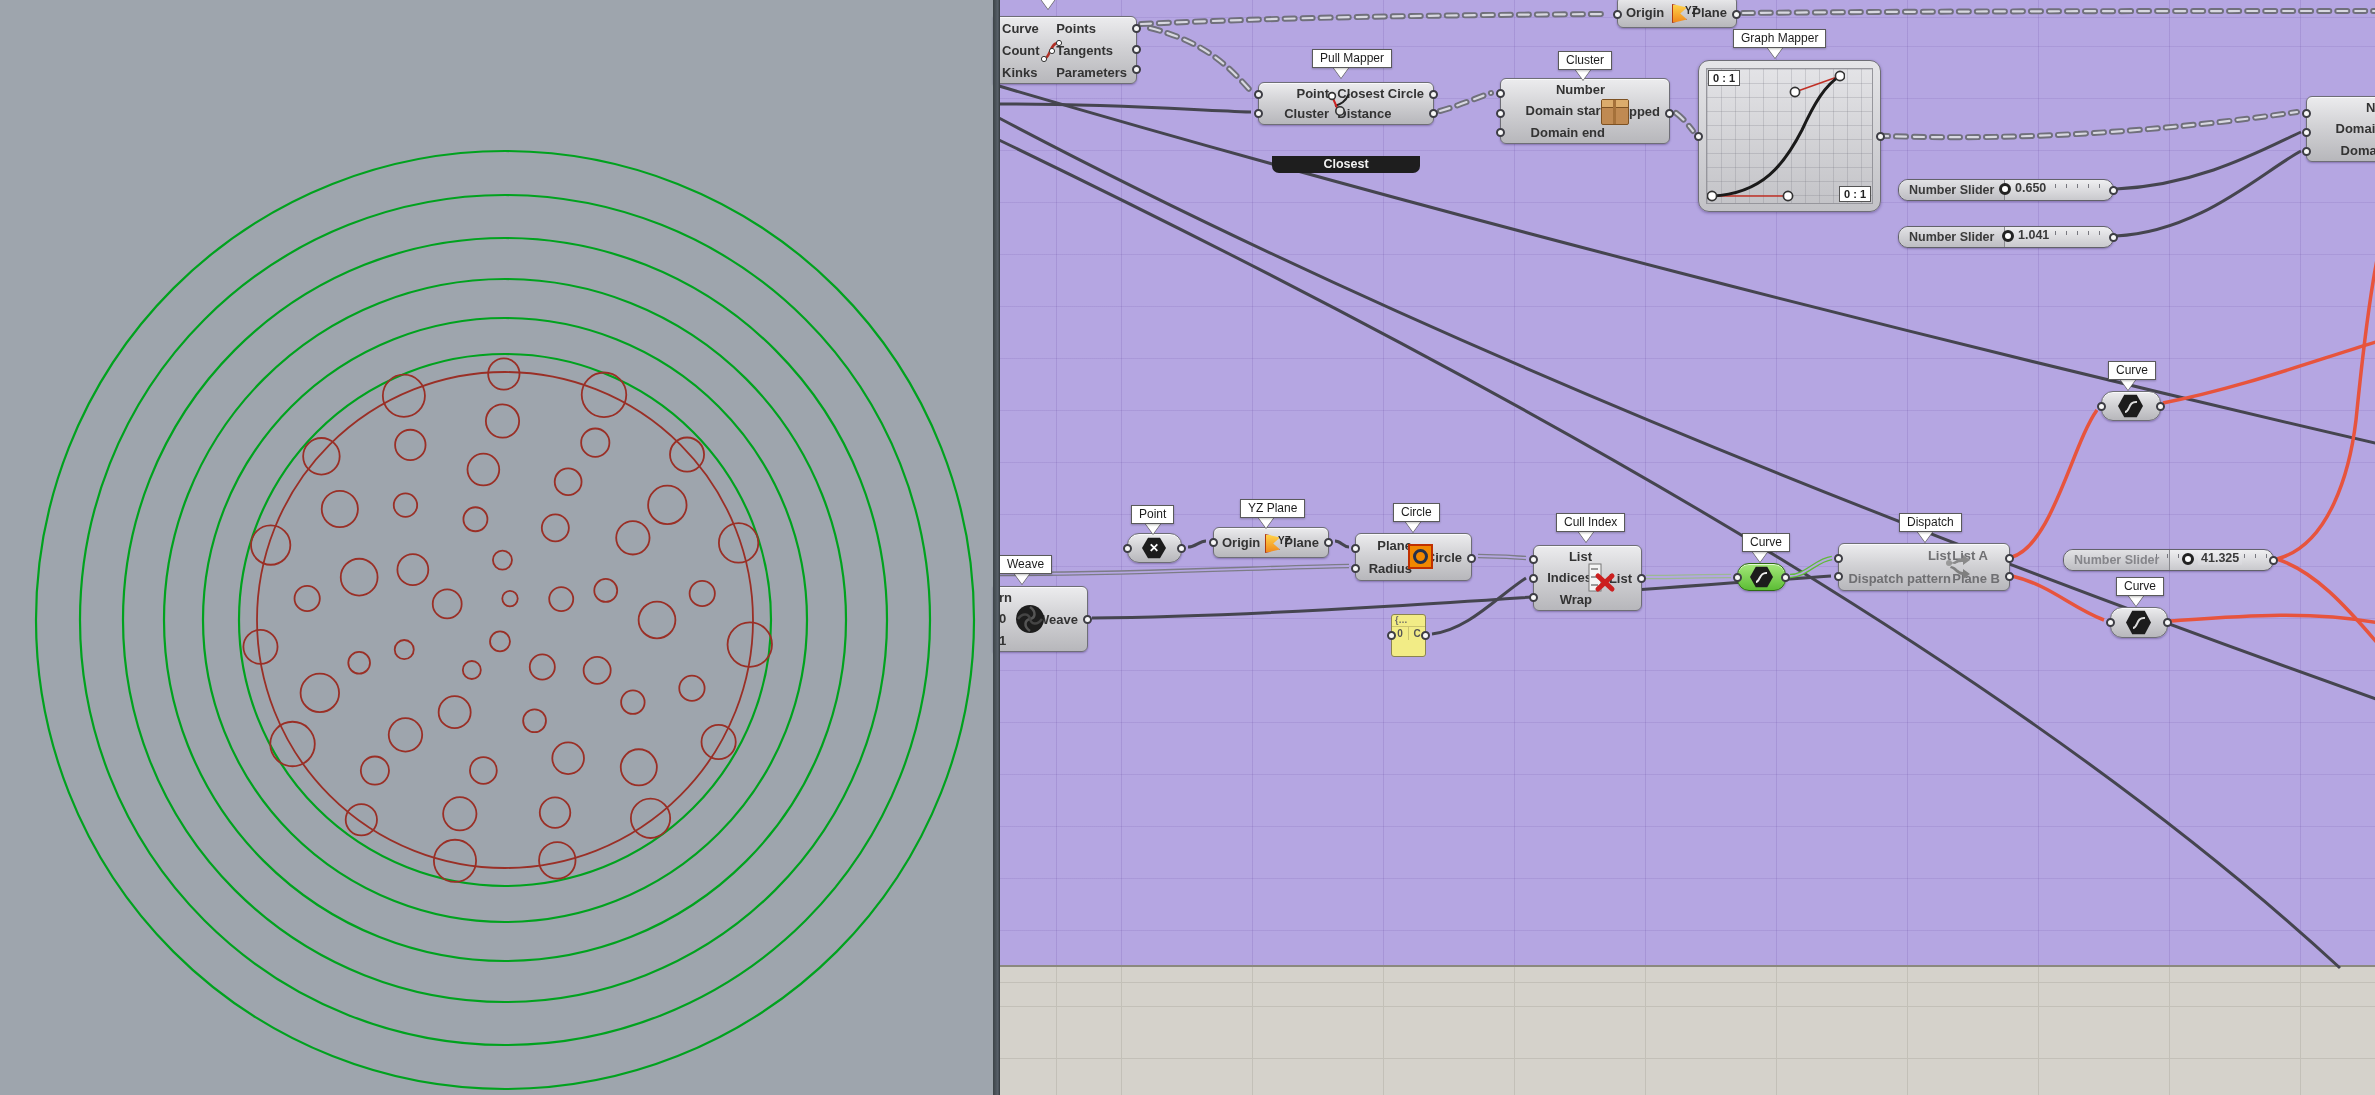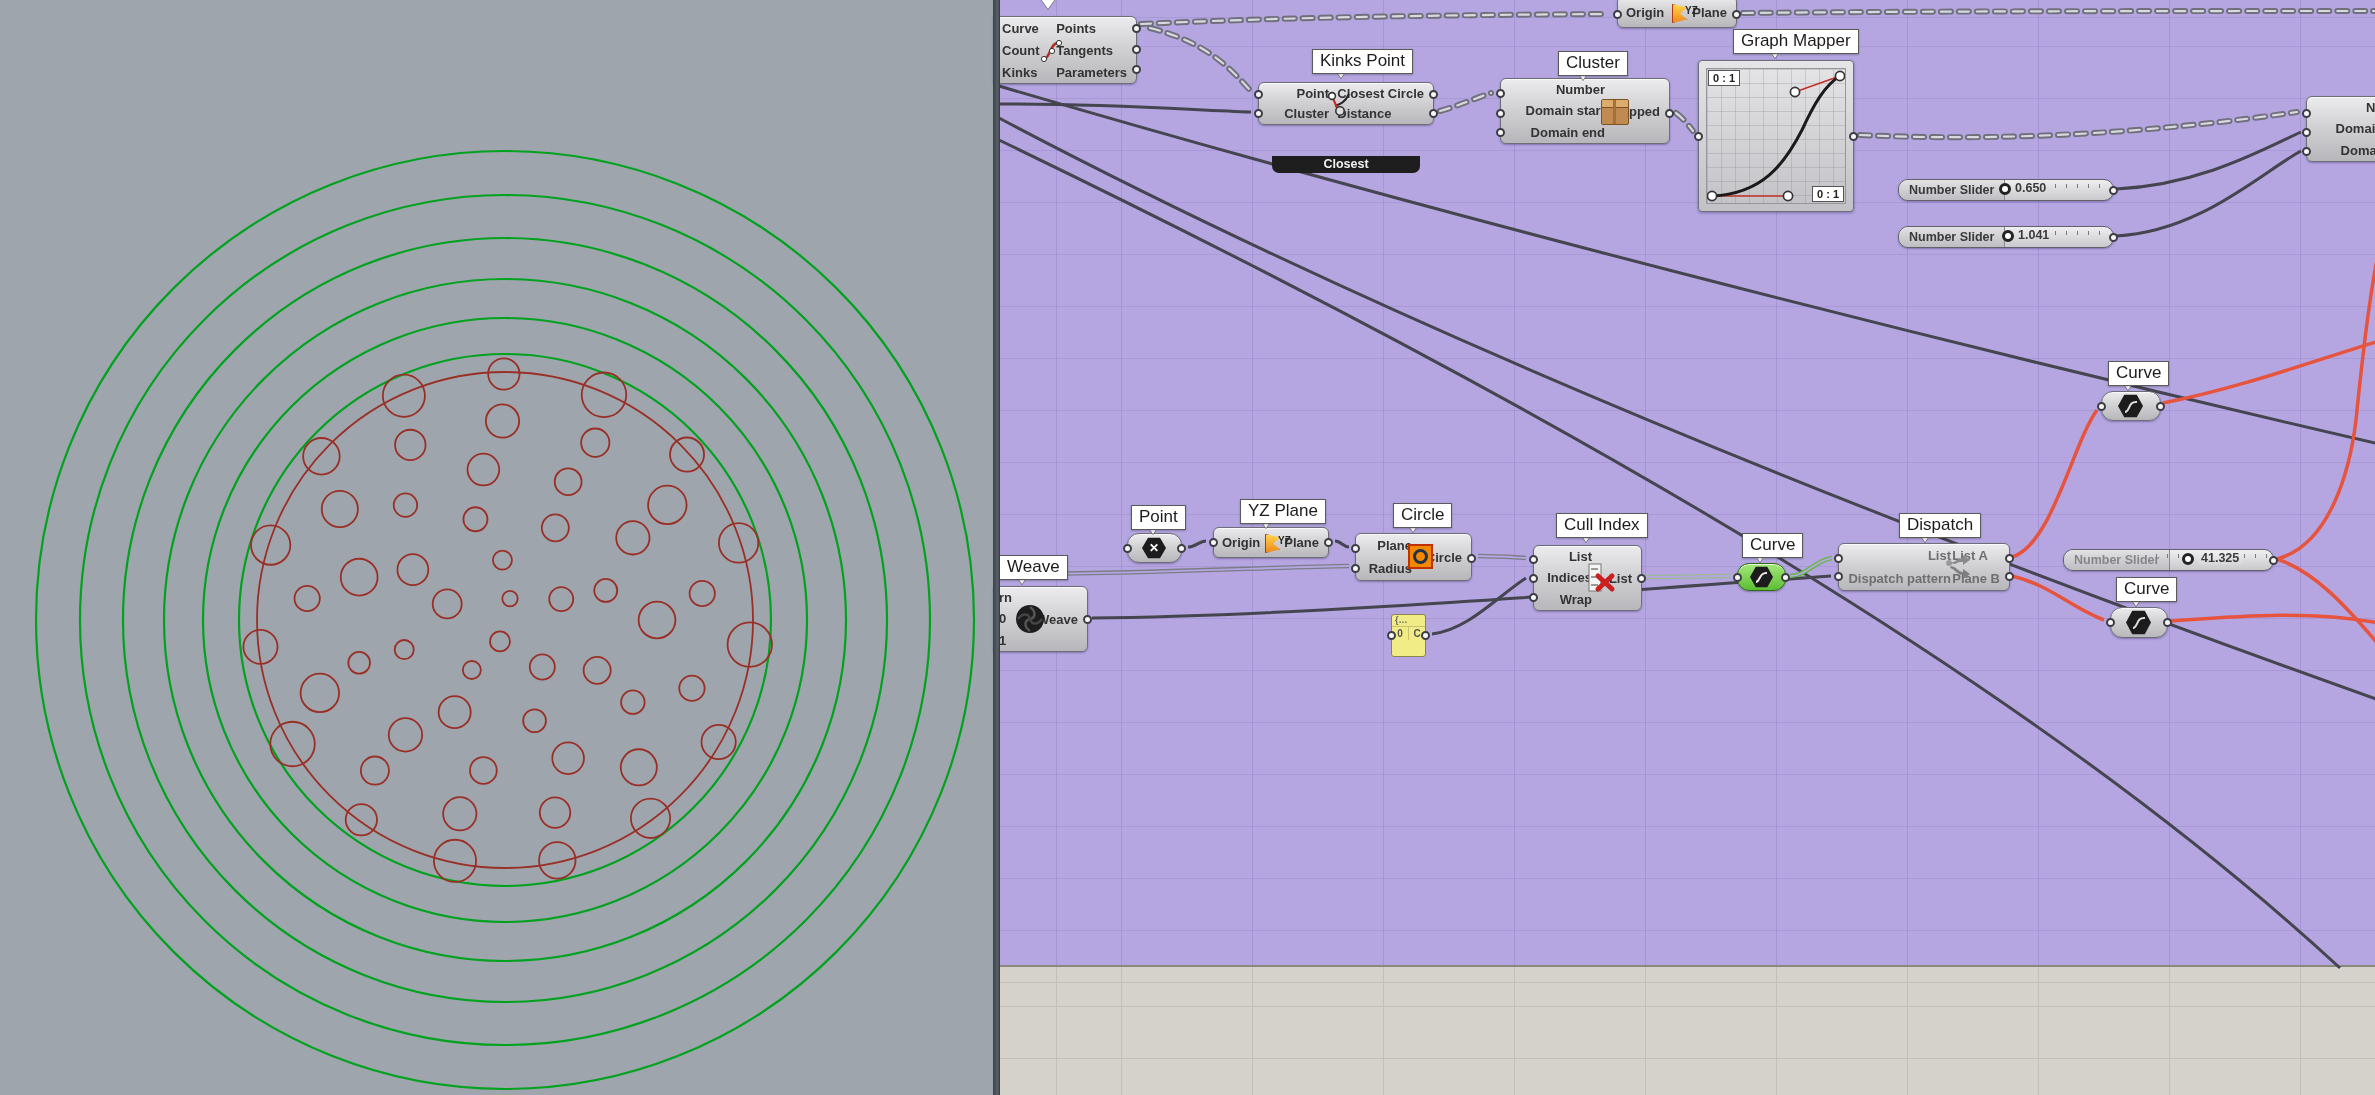--- a/index.html
+++ b/index.html
@@ -48,21 +48,21 @@
   .col span{line-height:19px;white-space:nowrap;}
   .ci{padding-left:8px;}
   .ci.ra{align-items:flex-end;text-align:right;}
   .co{padding-right:9px;align-items:flex-start;}
   .muted, .muted span{color:#6f6f72;}
   .nub{position:absolute;width:9px;height:9px;border-radius:50%;background:#f7f7f7;
        border:2px solid #3d3d44;box-sizing:border-box;z-index:11;}
 
   
   .tip{position:absolute;z-index:30;background:#fff;border:1px solid #5a5a5a;color:#1c1c1c;
-       font-size:17px;font-weight:400;padding:1px 7px 2px;white-space:nowrap;
+       font-size:12px;font-weight:400;padding:1px 7px 2px;white-space:nowrap;
        box-shadow:0 1px 2px rgba(0,0,0,.25);}
   .tail{position:absolute;z-index:29;width:0;height:0;border-left:8px solid transparent;
         border-right:8px solid transparent;border-top:11px solid #fff;
         filter:drop-shadow(0 1.5px 0 #5a5a5a);}
 
   
   .bbar{position:absolute;z-index:9;background:#1e1e1e;color:#f2f2f2;text-align:center;
         font-size:12.5px;font-weight:600;border-radius:0 0 7px 7px;line-height:16px;}
 
   
@@ -72,22 +72,22 @@
   .slabel{padding:0 10px;height:100%;display:flex;align-items:center;border-right:1px solid #8a8a90;
           background:linear-gradient(180deg,#e2e2e5,#bdbdc2);border-radius:10px 0 0 10px;}
   .sknob{position:absolute;width:12px;height:12px;border-radius:50%;background:#fff;
          border:3.5px solid #222;box-sizing:border-box;top:3px;}
   .sval{position:absolute;top:1px;}
   .sticks{position:absolute;top:4px;height:4px;
           background:repeating-linear-gradient(90deg,#77777e 0 1px,transparent 1px 11px);}
 
   
   #gmapper{position:absolute;left:1698px;top:60px;width:154px;height:150px;z-index:10;
-           background:linear-gradient(180deg,#e5e5e8,#c2c2c6);border:1px solid #6e6e76;border-radius:4px;
-           box-shadow:0 1px 3px rgba(40,20,80,.4);}
+           background:linear-gradient(180deg,#e5e5e8,#c2c2c6);border:1px solid #6e6e76;border-radius:11px;
+           box-shadow:0 1px 3px rgba(40,20,80,.4);padding-left:27px;}
   #gm-inner{position:absolute;left:7px;top:7px;right:7px;bottom:7px;border:1px solid #96969c;
             background:linear-gradient(180deg,#fbfbfc,#d7d7db);
             background-image:repeating-linear-gradient(90deg,rgba(120,120,130,.25) 0 1px,transparent 1px 14px),
                              repeating-linear-gradient(180deg,rgba(120,120,130,.25) 0 1px,transparent 1px 14px);}
   .gm01{position:absolute;background:#fff;border:1px solid #555;font-size:11px;font-weight:600;
         color:#222;padding:0 4px;line-height:14px;z-index:12;}
 
   
   #panel{position:absolute;left:1391px;top:614px;width:33px;height:41px;z-index:10;
          background:#F2EC86;border:1px solid #8a8450;border-radius:3px;font-weight:600;color:#555;}
@@ -275,21 +275,21 @@
     <path d="M24 4 C20 12 16 14 10 16" fill="none" stroke="#222" stroke-width="2"></path>
     <line x1="7" y1="6" x2="13" y2="20" stroke="#c22" stroke-width="2"></line>
     <circle cx="7" cy="6" r="3.4" fill="#fff" stroke="#333" stroke-width="1.6"></circle>
     <circle cx="15" cy="21" r="4.2" fill="#ddd" stroke="#333" stroke-width="1.6"></circle>
   </svg>
 <div class="nub" style="left: -5px; top: 7px;"></div>
       <div class="nub" style="left: -5px; top: 26px;"></div>
       <div class="nub" style="right: -5px; top: 7px;"></div>
       <div class="nub" style="right: -5px; top: 26px;"></div>
     </div>
-<div class="tip" style="left:1312px;top:49px;"><span>Kinks Point</span></div>
+<div class="tip" style="left:1312px;top:49px;"><span>Pull Mapper</span></div>
 <div class="tail" style="left:1333px;top:67px;"></div>
 
 <div class="comp" style="left:1500px;top:78px;width:168px;height:64px;">
   <div class="rows">
     <div class="col ci ra" style="width:96px;">
       <span>Number</span>
       <span>Domain start</span>
       <span>Domain end</span>
     </div>
     <div class="col co">

